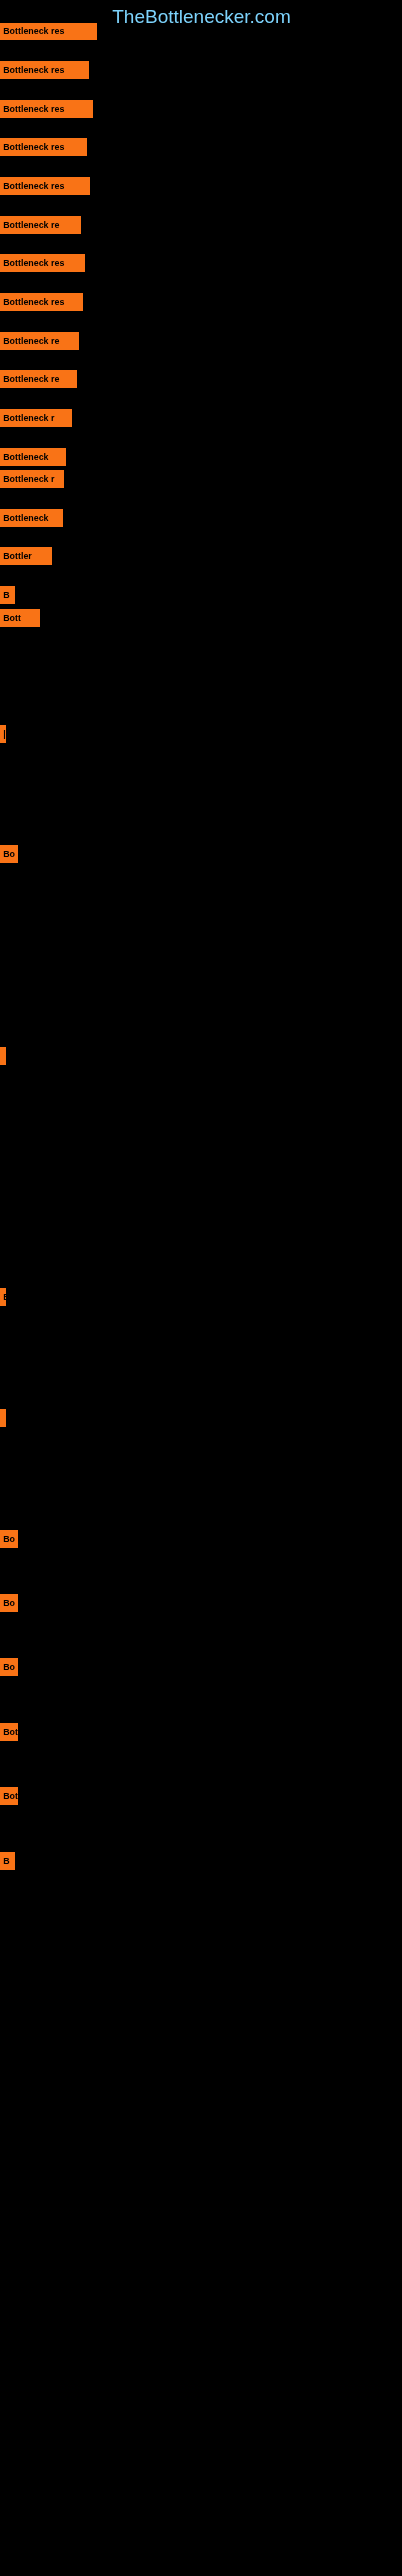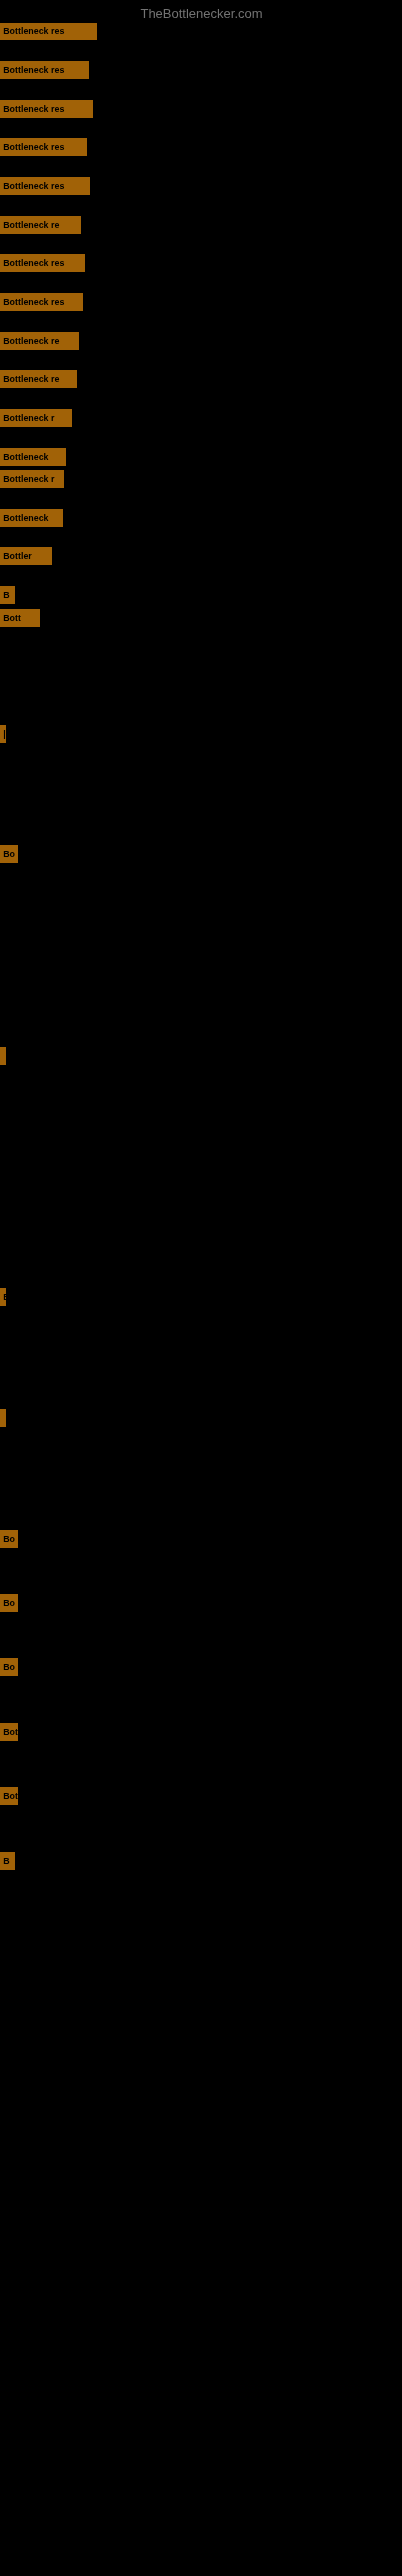--- a/index.html
+++ b/index.html
@@ -10,32 +10,32 @@
 
     body {
       background-color: #000000;
       width: 403px;
       min-height: 2576px;
       font-family: Arial, sans-serif;
       position: relative;
     }
 
     .site-title {
-      color: #737373;
-      font-size: 13px;
+      color: #7dd3fc;
+      font-size: 19px;
       text-align: center;
       padding: 6.4px 0;
       position: absolute;
       top: 0;
       left: 0;
       right: 0;
     }
 
     .bottleneck-bar {
-      background-color: #a16207;
+      background-color: #f97316;
       color: #000000;
       font-size: 8.9px;
       font-weight: bold;
       padding: 1.6px 3.2px;
       position: absolute;
       left: 0;
       white-space: nowrap;
       overflow: hidden;
       display: flex;
       align-items: center;

